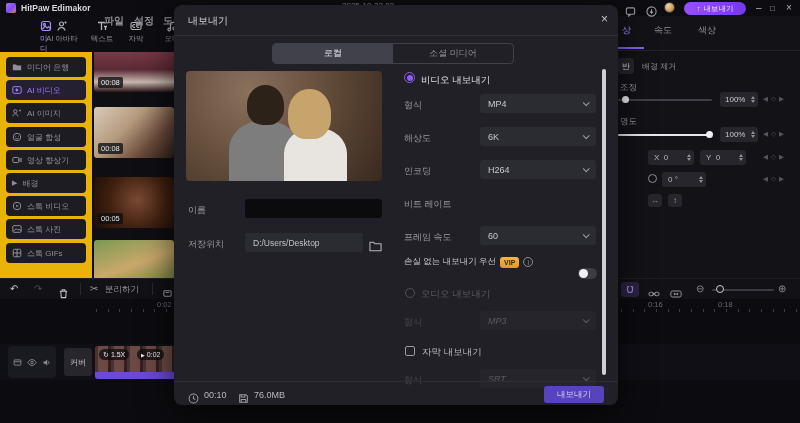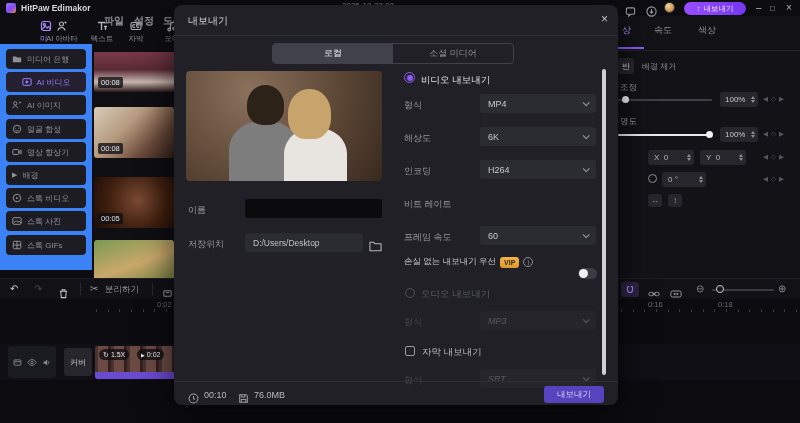--- a/index.html
+++ b/index.html
@@ -20,24 +20,24 @@
     display:flex; align-items:center; justify-content:center; gap:3px; }
   .avatar { left:664px; top:2px; width:11px; height:11px; border-radius:50%;
     background:radial-gradient(circle at 35% 30%,#f0d9a0,#c98e4a 70%,#7a5020); border:1px solid #3a3a42; }
   .tb-ico { top:2px; width:12px; height:12px; color:#9a9aa2; }
   
   .toolbar { left:0; top:16px; width:800px; height:36px; background:#0e0e12; }
   .ttab { top:4px; width:44px; text-align:center; font-size:7.5px; color:#8f8f97; }
   .ttab svg { display:block; margin:0 auto 2px; }
   .ttab.active { color:#a78bfa;padding-left:40px; }
   
-  .sidebar { left:0; top:44px; width:92px; height:226px; background:#3b82f6; }
+  .sidebar { left:0; top:52px; width:92px; height:226px; background:#eab308; }
   .sitem { left:6px; width:80px; height:20px; border-radius:4px; background:#1c1c22;
     display:flex; align-items:center; gap:5px; padding:0 6px; font-size:8px; color:#8f8f97; }
-  .sitem.active { background:#241f31; color:#9f7dff;justify-content:center; }
+  .sitem.active { background:#241f31; color:#9f7dff; }
   .sitem svg { flex:0 0 auto; }
   
   .mediacol { left:93px; top:52px; width:82px; height:226px; background:#0e0e13; overflow:hidden; }
   .thumb { left:1px; width:80px; border-radius:3px; overflow:hidden; }
   .t1 { background:linear-gradient(180deg,#8a4152 0%,#5a2a35 55%,#c9b9b0 80%,#2a1518 100%); }
   .t2 { background:linear-gradient(135deg,#d8cbb8 0%,#b59a7e 40%,#6a4a3a 72%,#30201c 100%); }
   .t3 { background:radial-gradient(circle at 55% 45%,#7a4a33 0%,#40200f 55%,#1c0d08 100%); }
   .t4 { background:linear-gradient(160deg,#7a9a52 0%,#caa86a 50%,#5a7a3c 100%); }
   .dur { position:absolute; left:4px; bottom:4px; background:rgba(15,15,18,.78); color:#e0e0e6;
     font-size:7.5px; padding:1px 3px; border-radius:2px; }

